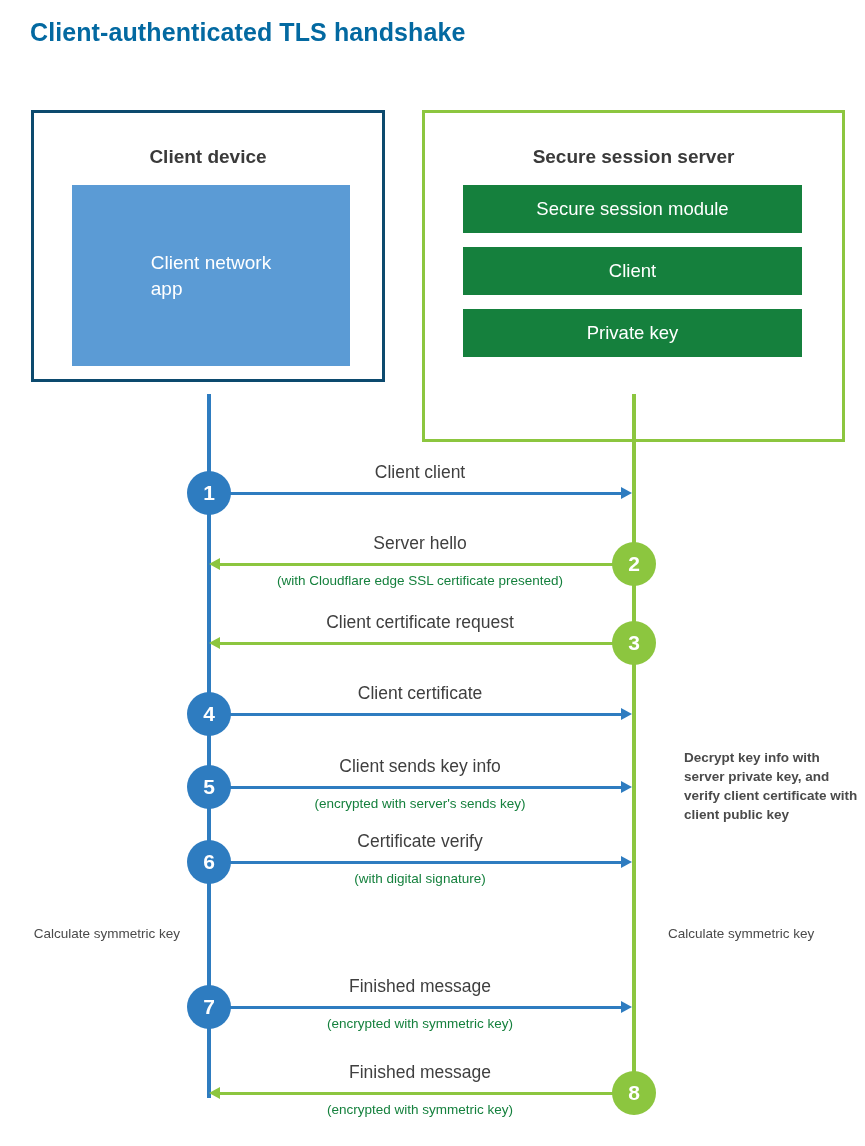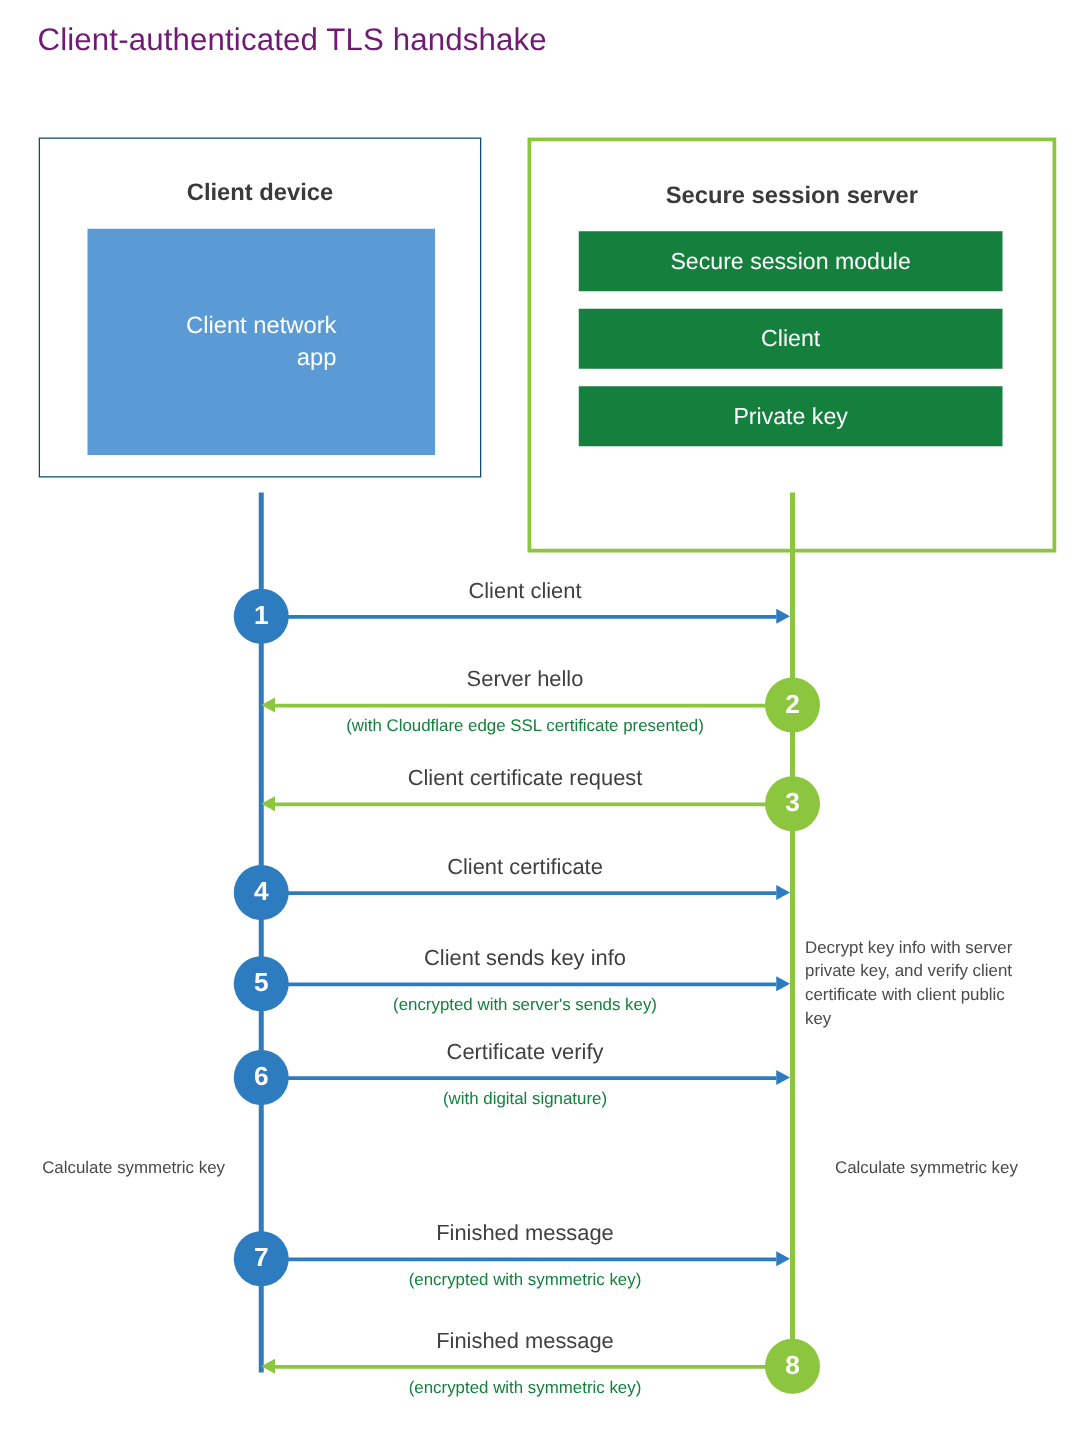--- a/index.html
+++ b/index.html
@@ -19,37 +19,37 @@
     left: 0; top: 0;
     width: 865px;
     height: 1146px;
   }
   
   #page-title {
     position: absolute;
     left: 30px;
     top: 18px;
     font-size: 25px;
-    color: #701a75;
-    font-weight: 400;
+    color: #0369a1;
+    font-weight: 700;
     letter-spacing: 0.1px;
     white-space: nowrap;
   }
   
   .party-box {
     position: absolute;
     box-sizing: border-box;
     background: #ffffff;
   }
   #client-box {
     left: 31px;
     top: 110px;
     width: 354px;
     height: 272px;
-    border: 1px solid #0c4a6e;
+    border: 3px solid #0c4a6e;
   }
   #server-box {
     left: 422px;
     top: 110px;
     width: 423px;
     height: 332px;
     border: 3px solid #8cc63f;
   }
   .party-title {
     position: absolute;
@@ -68,21 +68,21 @@
     left: 38px;
     top: 72px;
     width: 278px;
     height: 181px;
     background: #5b9bd5;
     color: #ffffff;
     font-size: 19px;
     display: flex;
     align-items: center;
     justify-content: center;
-    text-align: right;
+    text-align: left;
     line-height: 1.35;
   }
   .server-bar {
     position: absolute;
     left: 38px;
     width: 339px;
     height: 48px;
     background: #15803d;
     color: #ffffff;
     font-size: 18.5px;
@@ -182,24 +182,25 @@
   }
 
   
   .annot {
     position: absolute;
     font-size: 13.5px;
     color: #4a4a4a;
     line-height: 1.42;
   }
   #annot-decrypt {
-    left: 644px;
+    left: 684px;
     top: 748px;
     width: 175px;
     text-align: left;
+    font-weight: bold;
   }
   #annot-calc-client {
     left: 20px;
     top: 924px;
     width: 160px;
     text-align: right;
   }
   #annot-calc-server {
     left: 668px;
     top: 924px;

